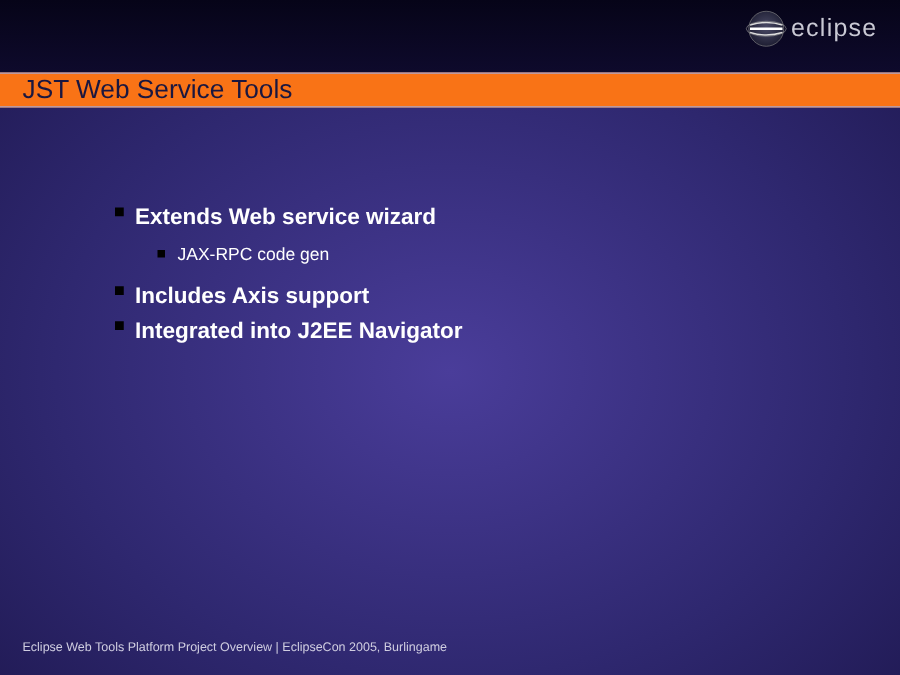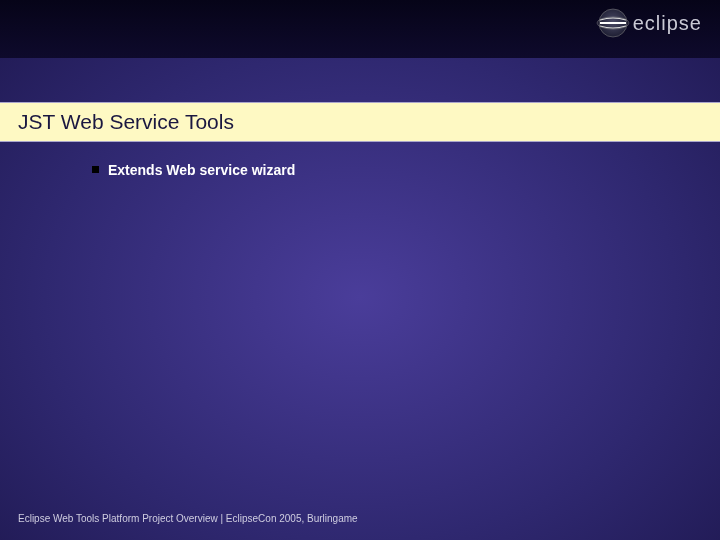--- a/index.html
+++ b/index.html
@@ -25,42 +25,41 @@
   }
   .logo-text {
     font-size: 20px;
     color: #c9c9d4;
     letter-spacing: 1px;
     font-weight: 400;
   }
   .title-band {
     position: absolute;
     top: 58px; left: 0; right: 0;
-    height: 40px;
-    background: #fef9c3;
+    height: 28px;
+    background: #f97316;
     border-top: 1px solid #aaa6cc;
     border-bottom: 1px solid #aaa6cc;
     display: flex;
     align-items: center;
     padding-left: 18px;
-    margin-top: 44px;
   }
   .title-band h1 {
     color: #1a1740;
     font-size: 21px;
     font-weight: 400;
   }
   .content {
     position: absolute;
     top: 160px;
     left: 92px;
     right: 30px;
   }
   .b1 {
-    font-size: 14px;
+    font-size: 18px;
     font-weight: 700;
     color: #fff;
     margin-bottom: 2px;
     padding-left: 16px;
     position: relative;
     line-height: 1.45;
   }
   .b1::before {
     content: "";
     position: absolute;
@@ -116,16 +115,19 @@
   </div>
 </div>
 
 <div class="title-band">
   <h1>JST Web Service Tools</h1>
 </div>
 
 <div class="content">
   <div class="b1">Extends Web service wizard</div>
   <div class="sub-group">
+    <div class="b2">JAX-RPC code gen</div>
   </div>
+  <div class="b1">Includes Axis support</div>
+  <div class="b1">Integrated into J2EE Navigator</div>
 </div>
 
 <div class="footer">Eclipse Web Tools Platform Project Overview   |   EclipseCon 2005, Burlingame</div>
 
 </body></html>

